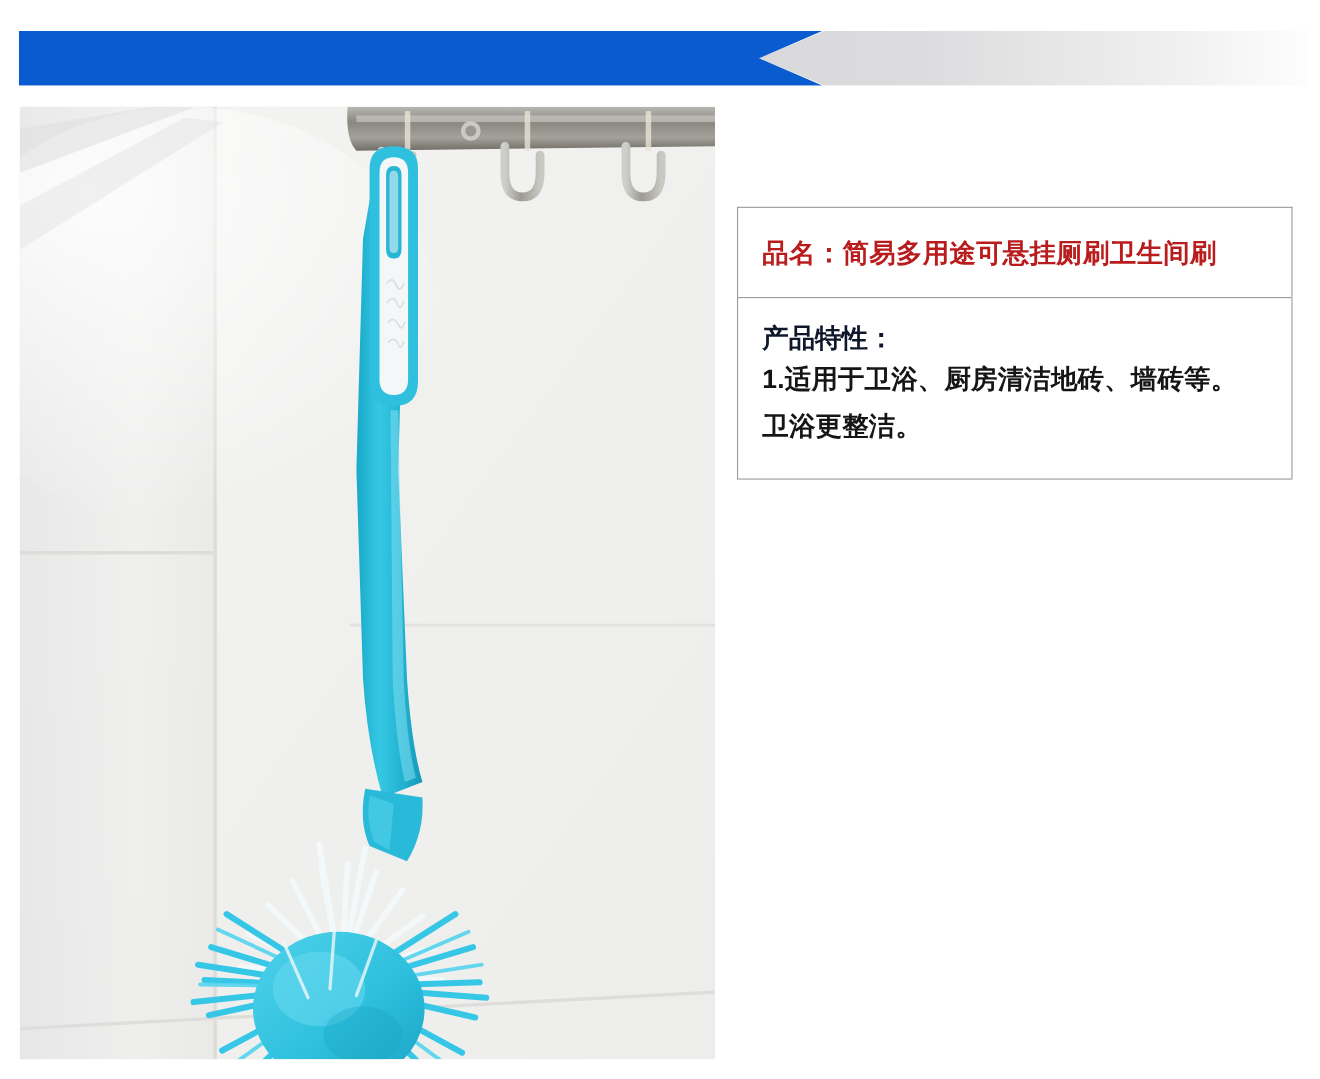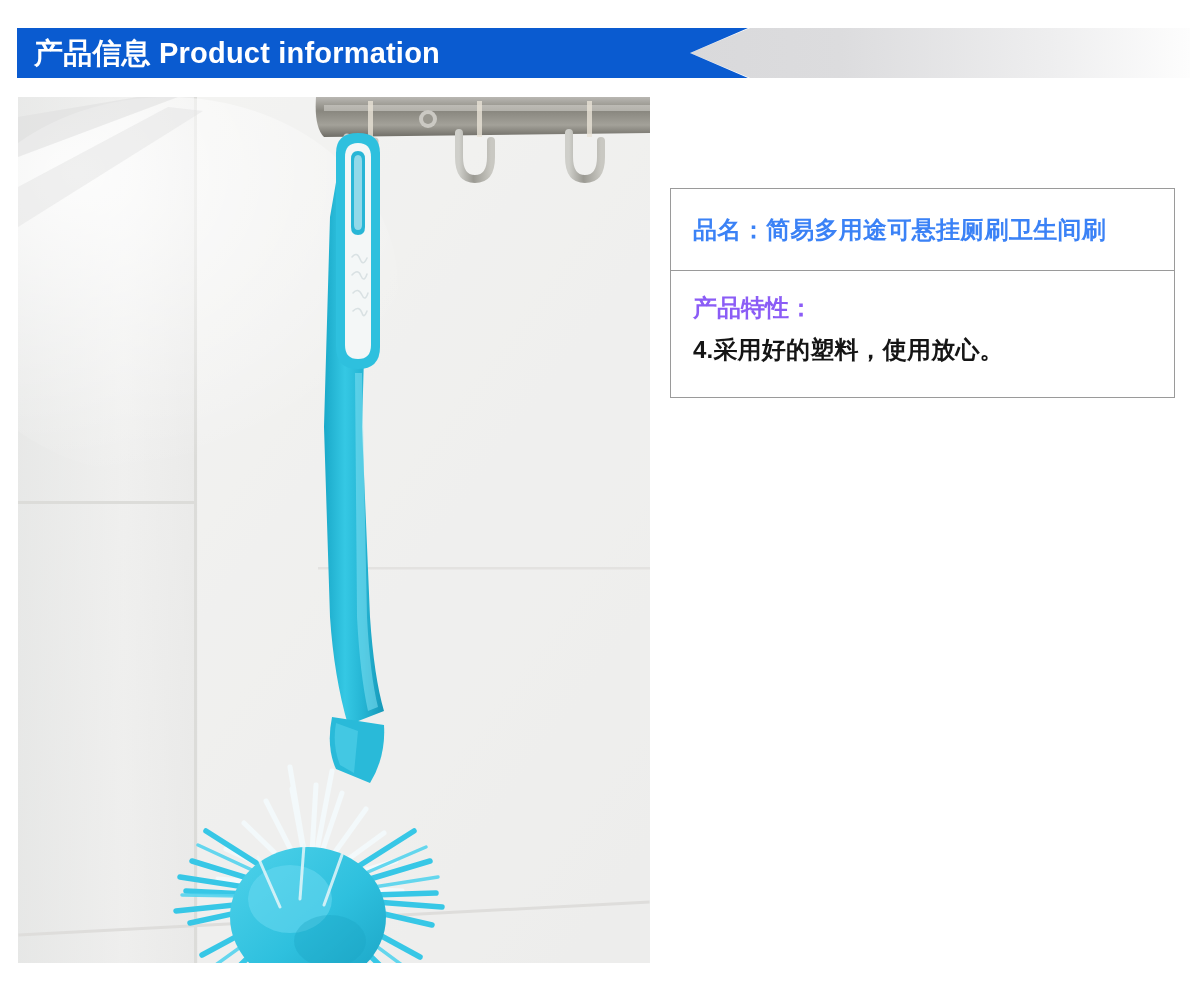--- a/index.html
+++ b/index.html
@@ -84,52 +84,51 @@
     border-bottom: 1px solid #9a9a9a;
     height: 82px;
     display: flex;
     align-items: center;
     padding: 0 0 0 22px;
     box-sizing: border-box;
   }
   .spec-text {
     font-size: 24px;
     font-weight: bold;
-    color: #3b82f6;
+    color: #b91c1c;
     white-space: nowrap;
     letter-spacing: 0.3px;
   }
   #features-row {
     border-bottom: 1px solid #9a9a9a;
     padding: 20px 18px 24px 22px;
     box-sizing: border-box;
   }
   #features-title {
     font-size: 24px;
     font-weight: bold;
-    color: #8b5cf6;
+    color: #0f172a;
     line-height: 34px;
     margin-bottom: 2px;
   }
   .feature-line {
     font-size: 24px;
     font-weight: bold;
     color: #151515;
     line-height: 46px;
     letter-spacing: 0.2px;
   }
   .feature-line.tight { line-height: 38px; }
 </style>
 </head>
 <body>
 
 <div id="banner-area">
   <div id="banner-gray"></div>
   <div id="banner-blue"></div>
-  <div id="banner-title">产品信息 Product information</div>
 </div>
 
 <div id="product-photo">
   <svg class="photo-svg" viewBox="0 0 632 866" preserveAspectRatio="xMidYMid slice">
     <defs>
       <linearGradient id="wallGrad" x1="0" y1="0" x2="1" y2="1">
         <stop offset="0%" stop-color="#f6f6f5"></stop>
         <stop offset="45%" stop-color="#eeeeed"></stop>
         <stop offset="100%" stop-color="#e6e6e6"></stop>
       </linearGradient>
@@ -288,16 +287,17 @@
 
   <div class="spec-row">
     <span class="spec-text">品名：简易多用途可悬挂厕刷卫生间刷</span>
   </div>
 
 
 
 
   <div id="features-row">
     <div id="features-title">产品特性：</div>
-    <div class="feature-line">4.采用好的塑料，使用放心。</div>
+    <div class="feature-line tight">1.适用于卫浴、厨房清洁地砖、墙砖等。</div>
+    <div class="feature-line">卫浴更整洁。</div>
   </div>
 
 </div>
 
 </body></html>

